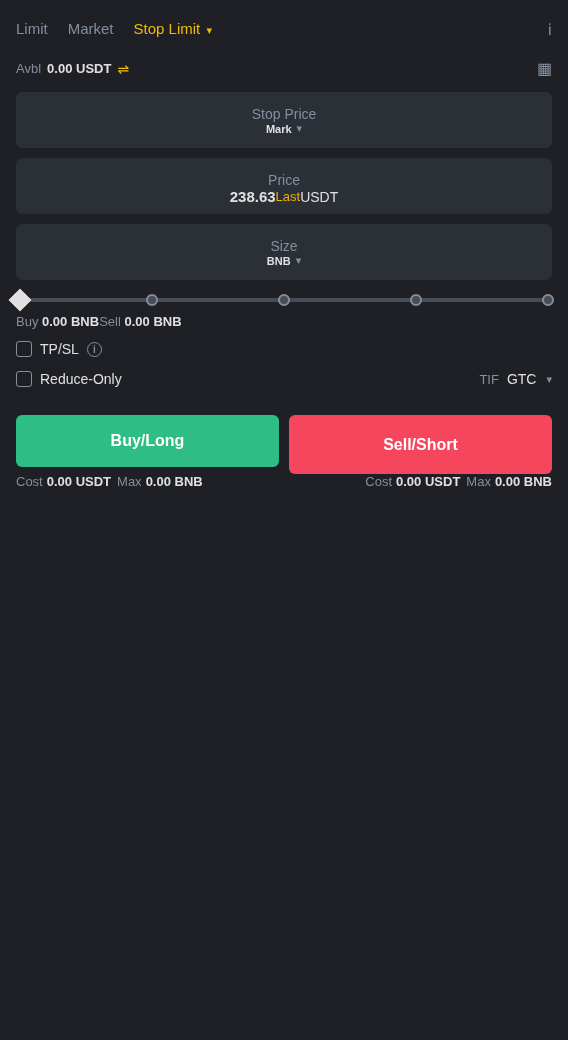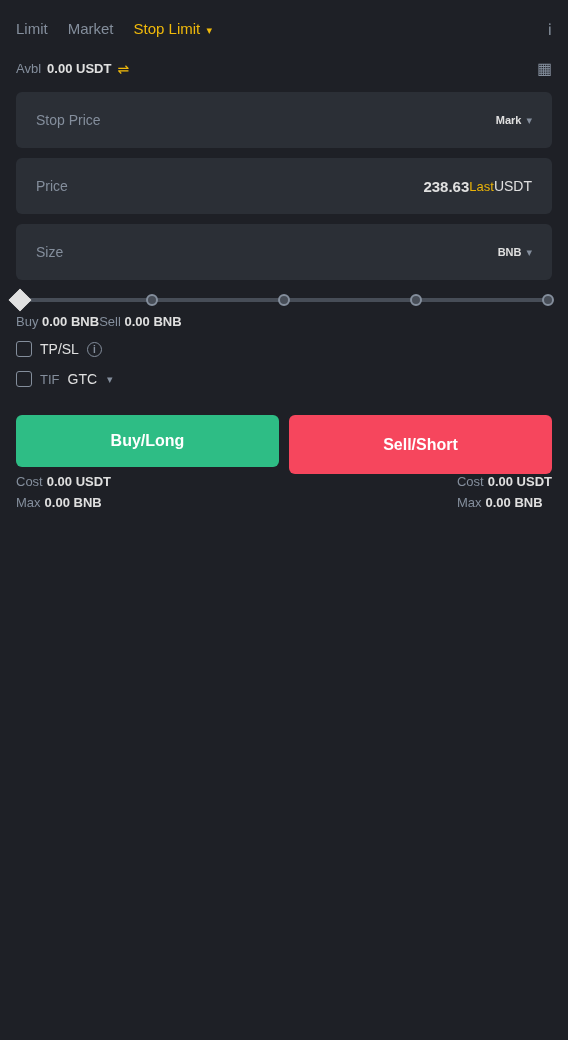--- a/index.html
+++ b/index.html
@@ -65,26 +65,27 @@
     .calc-icon {
       color: #848e9c;
       font-size: 16px;
       cursor: pointer;
     }
 
     
     .input-field {
       background: #2b2f36;
       border-radius: 6px;
-      padding: 14px 20px;
+      padding: 14px 27px;
       display: flex;
       align-items: center;
       justify-content: space-between;
       margin-bottom: 10px;
       height: 56px;
+      flex-direction: column;
     }
     .input-label {
       color: #848e9c;
       font-size: 14px;
     }
     .input-right {
       display: flex;
       align-items: center;
       gap: 0;
     }
@@ -260,21 +261,20 @@
       cursor: pointer;
     }
 
     
     .cost-max-container {
       display: flex;
       justify-content: space-between;
     }
     .cost-max-col {
       display: flex;
-      flex-direction: column;
       gap: 6px;
     }
     .cost-max-row {
       font-size: 13px;
       display: flex;
       gap: 4px;
     }
     .cost-max-row .lbl {
       color: #848e9c;
     }
@@ -361,20 +361,21 @@
 </div>
 
 <div class="checkbox-row">
   <div class="checkbox-box"></div>
   <span class="checkbox-label">TP/SL</span>
   <span class="info-circle">i</span>
 </div>
 
 <div class="tif-row">
   <div class="checkbox-box"></div>
+  <span class="checkbox-label">Reduce-Only</span>
   <div class="tif-selector">
     <span class="tif-label">TIF</span>
     <span class="tif-val">GTC</span>
     <span class="dropdown-arrow">▾</span>
   </div>
 </div>
 
 <div class="action-buttons">
   <button class="btn-buy">Buy/Long</button>
   <button class="btn-sell">Sell/Short</button>

